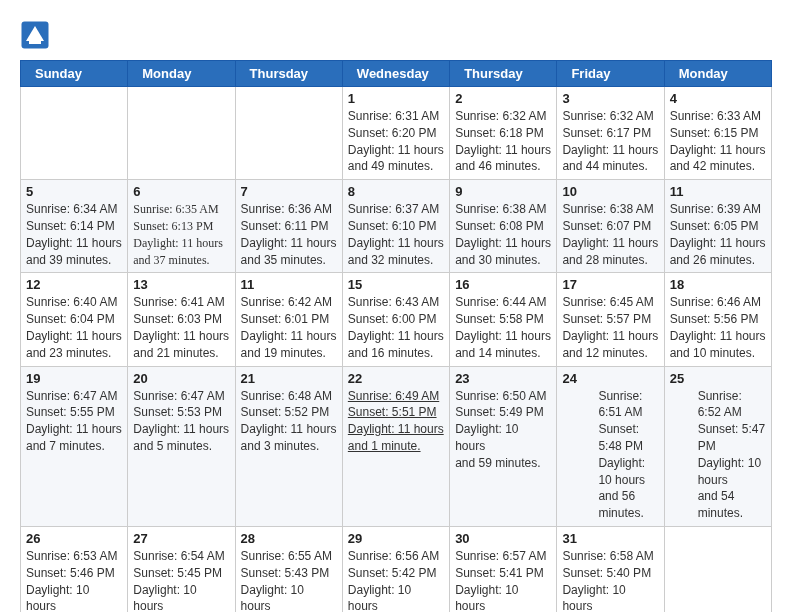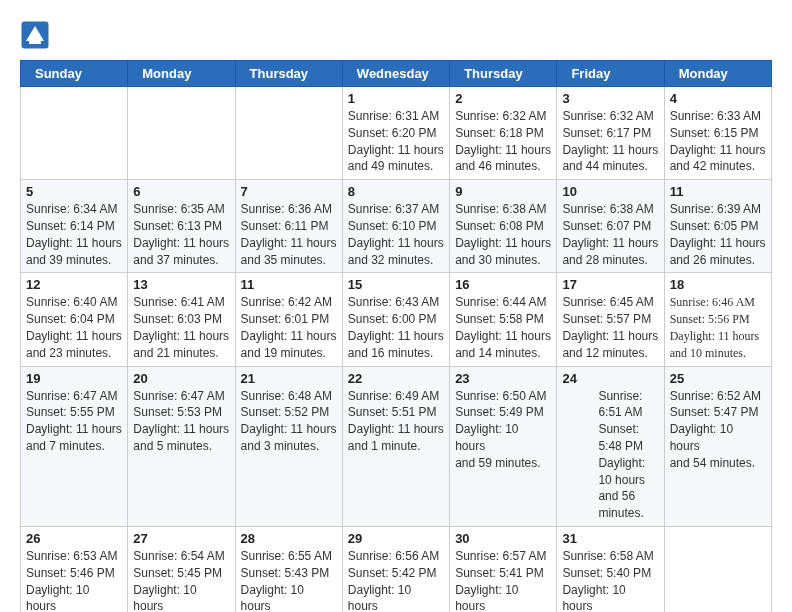--- a/index.html
+++ b/index.html
@@ -144,21 +144,21 @@
       <tr>
         <td>
           <div class="day-number">5</div>
           <div class="day-info" style="white-space: pre-line;">Sunrise: 6:34 AM
 Sunset: 6:14 PM
 Daylight: 11 hours
 and 39 minutes.</div>
         </td>
         <td>
           <div class="day-number">6</div>
-          <div class="day-info" style="white-space: pre-line;">Sunrise: 6:35 AM
+          <div class="day-info" style="white-space: pre-line; font-family: Liberation Serif, serif;">Sunrise: 6:35 AM
 Sunset: 6:13 PM
 Daylight: 11 hours
 and 37 minutes.</div>
         </td>
         <td>
           <div class="day-number">7</div>
           <div class="day-info" style="white-space: pre-line;">Sunrise: 6:36 AM
 Sunset: 6:11 PM
 Daylight: 11 hours
 and 35 minutes.</div>
@@ -230,21 +230,21 @@
         </td>
         <td>
           <div class="day-number">17</div>
           <div class="day-info" style="white-space: pre-line;">Sunrise: 6:45 AM
 Sunset: 5:57 PM
 Daylight: 11 hours
 and 12 minutes.</div>
         </td>
         <td>
           <div class="day-number">18</div>
-          <div class="day-info" style="white-space: pre-line; font-family: Liberation Serif, serif;">Sunrise: 6:46 AM
+          <div class="day-info" style="white-space: pre-line;">Sunrise: 6:46 AM
 Sunset: 5:56 PM
 Daylight: 11 hours
 and 10 minutes.</div>
         </td>
       </tr>
       <tr>
         <td>
           <div class="day-number">19</div>
           <div class="day-info" style="white-space: pre-line;">Sunrise: 6:47 AM
 Sunset: 5:55 PM
@@ -260,42 +260,42 @@
         </td>
         <td>
           <div class="day-number">21</div>
           <div class="day-info" style="white-space: pre-line;">Sunrise: 6:48 AM
 Sunset: 5:52 PM
 Daylight: 11 hours
 and 3 minutes.</div>
         </td>
         <td>
           <div class="day-number">22</div>
-          <div class="day-info" style="white-space: pre-line;">Sunrise: 6:49 AM
+          <div class="day-info" style="white-space: pre-line; text-decoration: underline;">Sunrise: 6:49 AM
 Sunset: 5:51 PM
 Daylight: 11 hours
 and 1 minute.</div>
         </td>
         <td>
           <div class="day-number">23</div>
           <div class="day-info" style="white-space: pre-line;">Sunrise: 6:50 AM
 Sunset: 5:49 PM
 Daylight: 10 hours
 and 59 minutes.</div>
         </td>
         <td>
           <div class="day-number">24</div>
           <div class="day-info" style="white-space: pre-line; margin-left: 36px;">Sunrise: 6:51 AM
 Sunset: 5:48 PM
 Daylight: 10 hours
 and 56 minutes.</div>
         </td>
         <td>
           <div class="day-number">25</div>
-          <div class="day-info" style="white-space: pre-line;">Sunrise: 6:52 AM
+          <div class="day-info" style="white-space: pre-line; margin-left: 28px;">Sunrise: 6:52 AM
 Sunset: 5:47 PM
 Daylight: 10 hours
 and 54 minutes.</div>
         </td>
       </tr>
       <tr>
         <td>
           <div class="day-number">26</div>
           <div class="day-info" style="white-space: pre-line;">Sunrise: 6:53 AM
 Sunset: 5:46 PM

